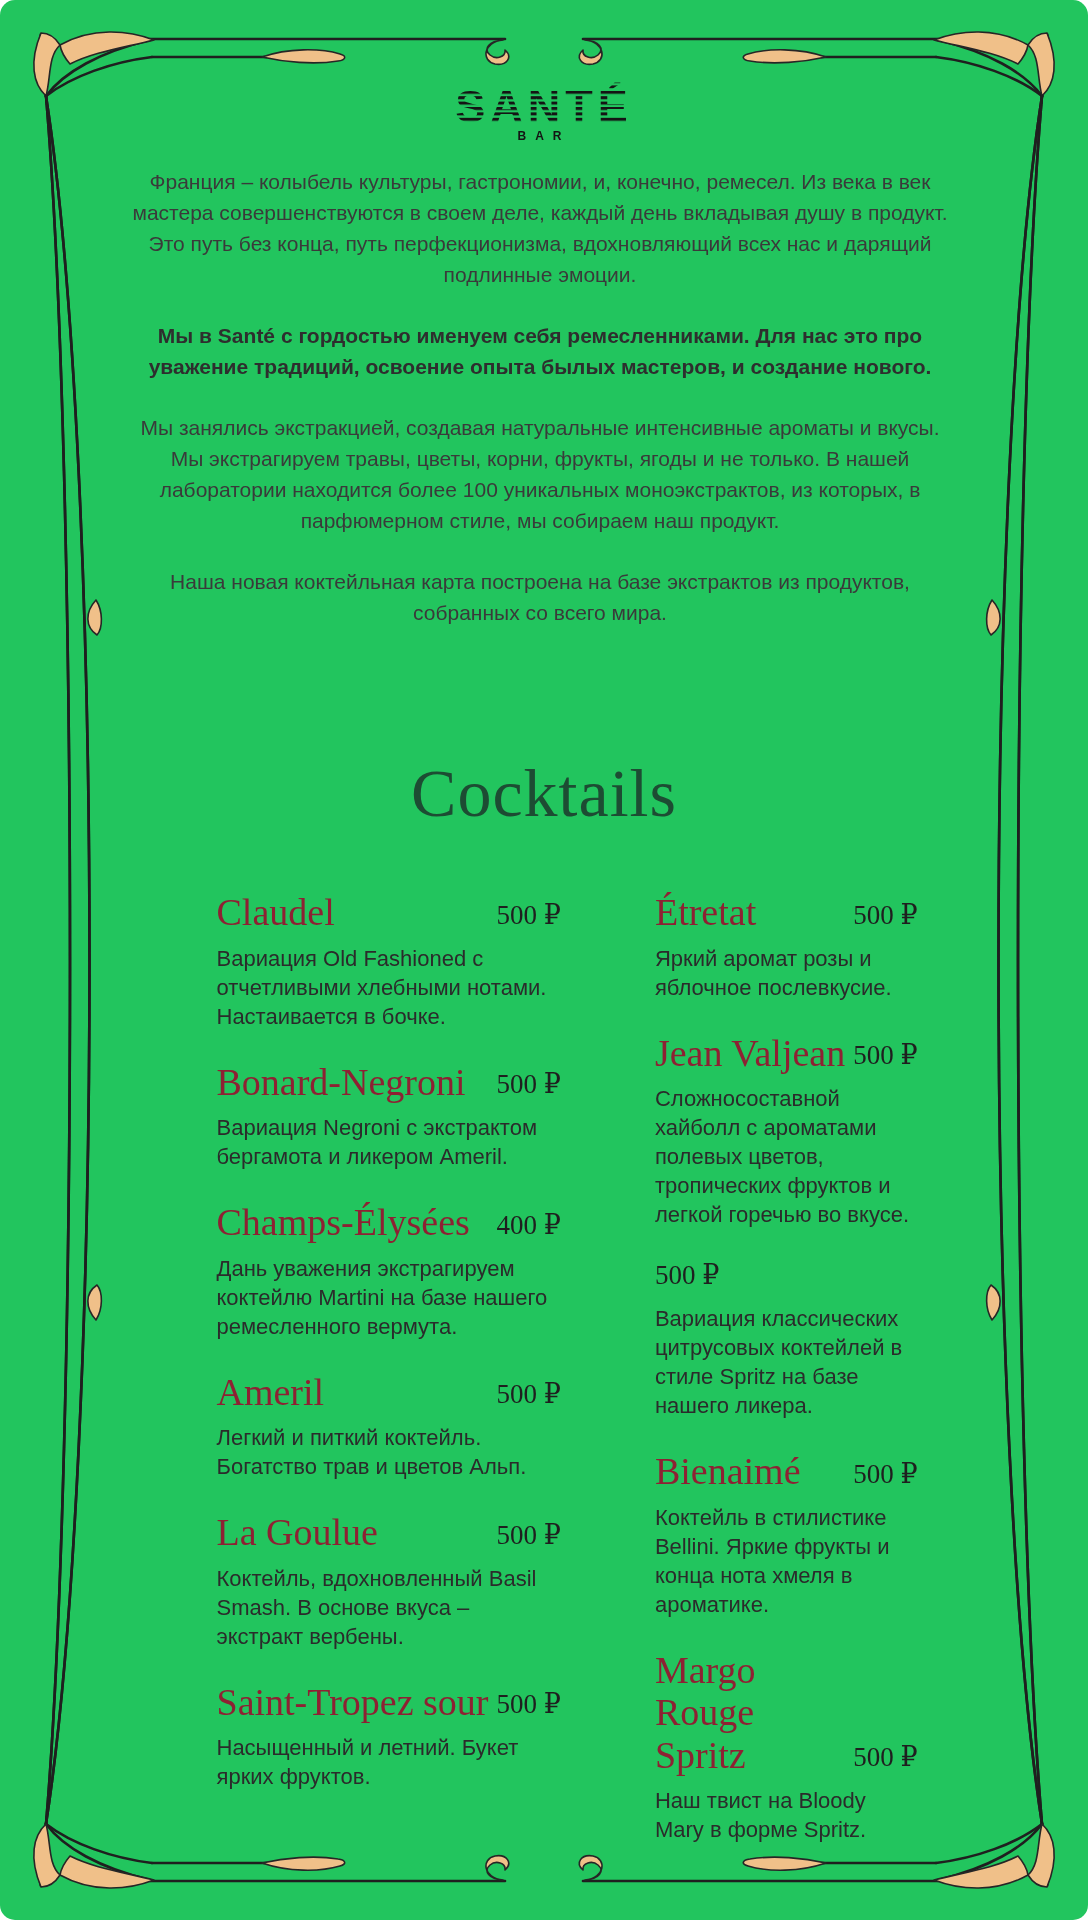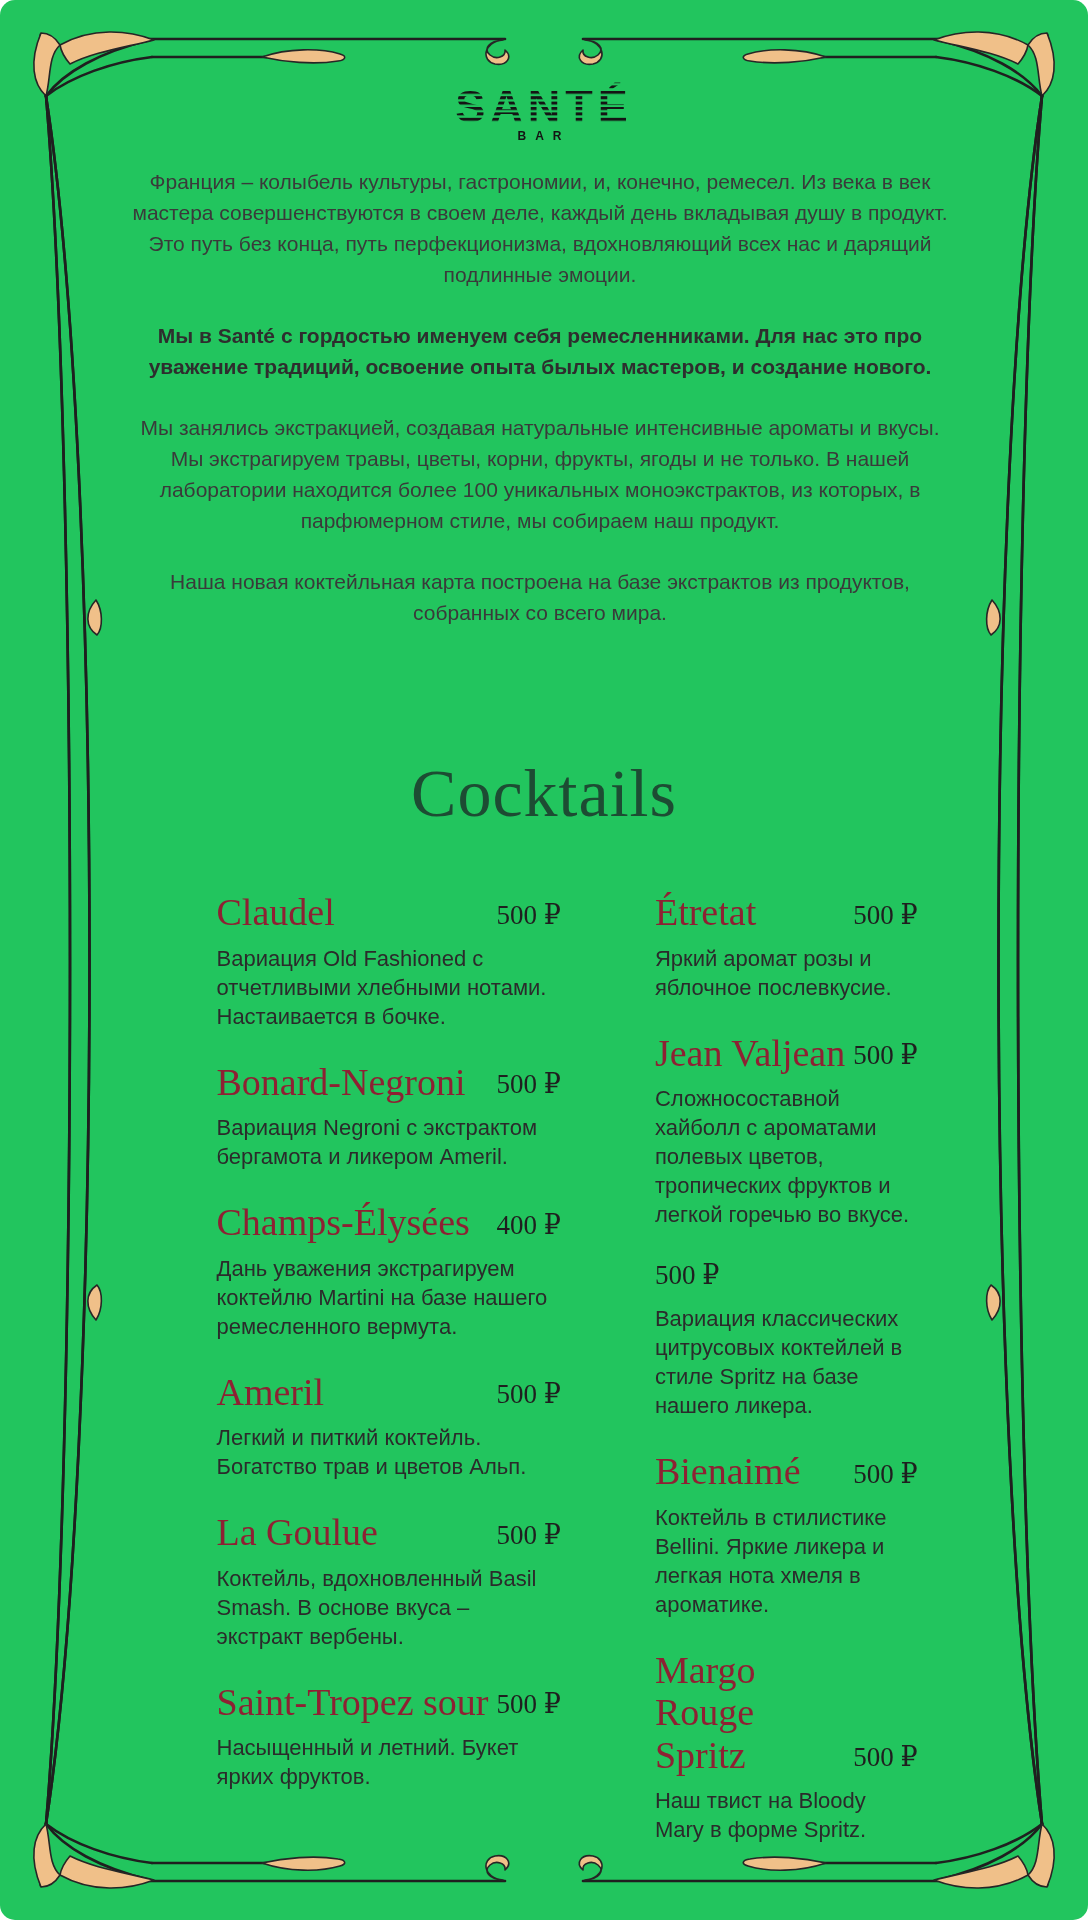--- a/index.html
+++ b/index.html
@@ -195,21 +195,21 @@
             <span class="item-price">500 ₽</span>
           </div>
           <p class="item-desc">Вариация классических цитрусовых коктейлей в стиле Spritz на базе нашего ликера.</p>
         </div>
 
         <div class="item">
           <div class="item-head">
             <h3 class="item-name">Bienaimé</h3>
             <span class="item-price">500 ₽</span>
           </div>
-          <p class="item-desc">Коктейль в стилистике Bellini. Яркие ликера и легкая нота хмеля в ароматике.</p>
+          <p class="item-desc">Коктейль в стилистике Bellini. Яркие фрукты и конца нота хмеля в ароматике.</p>
         </div>
 
         <div class="item item--wrap">
           <div class="item-head">
             <h3 class="item-name">Margo Rouge Spritz</h3>
             <span class="item-price">500 ₽</span>
           </div>
           <p class="item-desc">Наш твист на Bloody Mary в форме Spritz.</p>
         </div>
 

